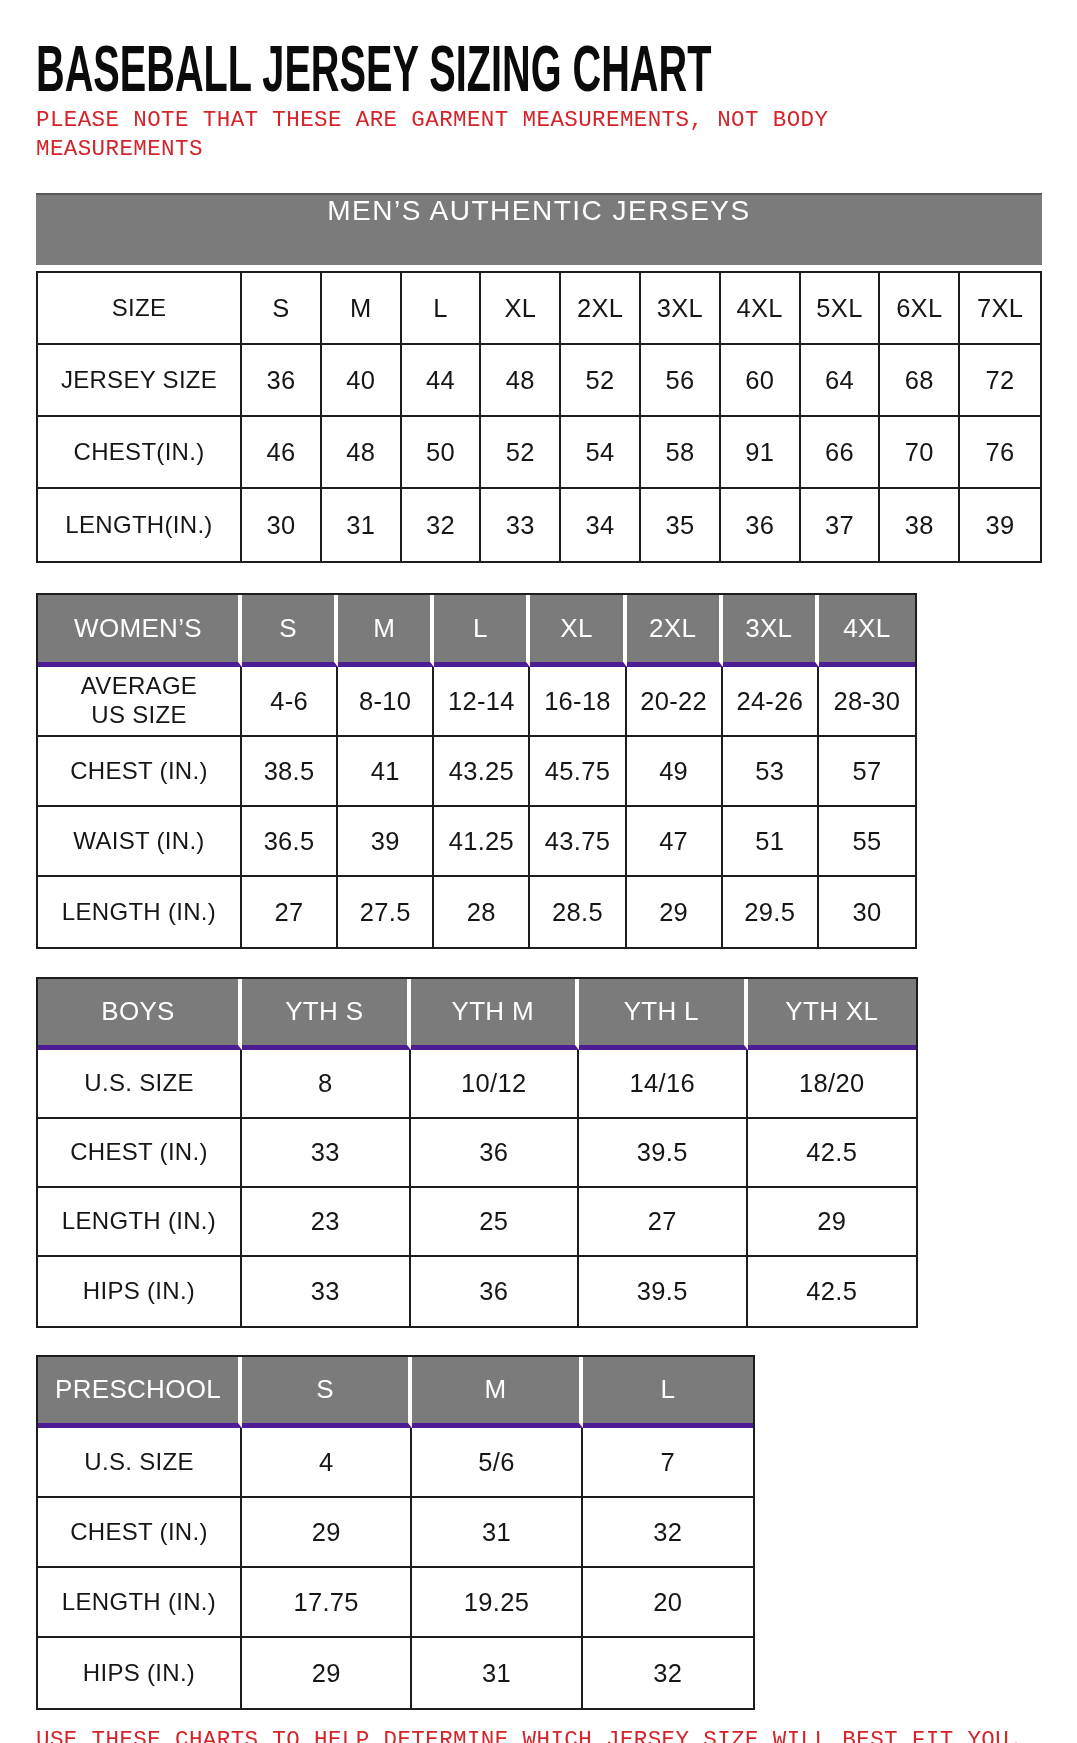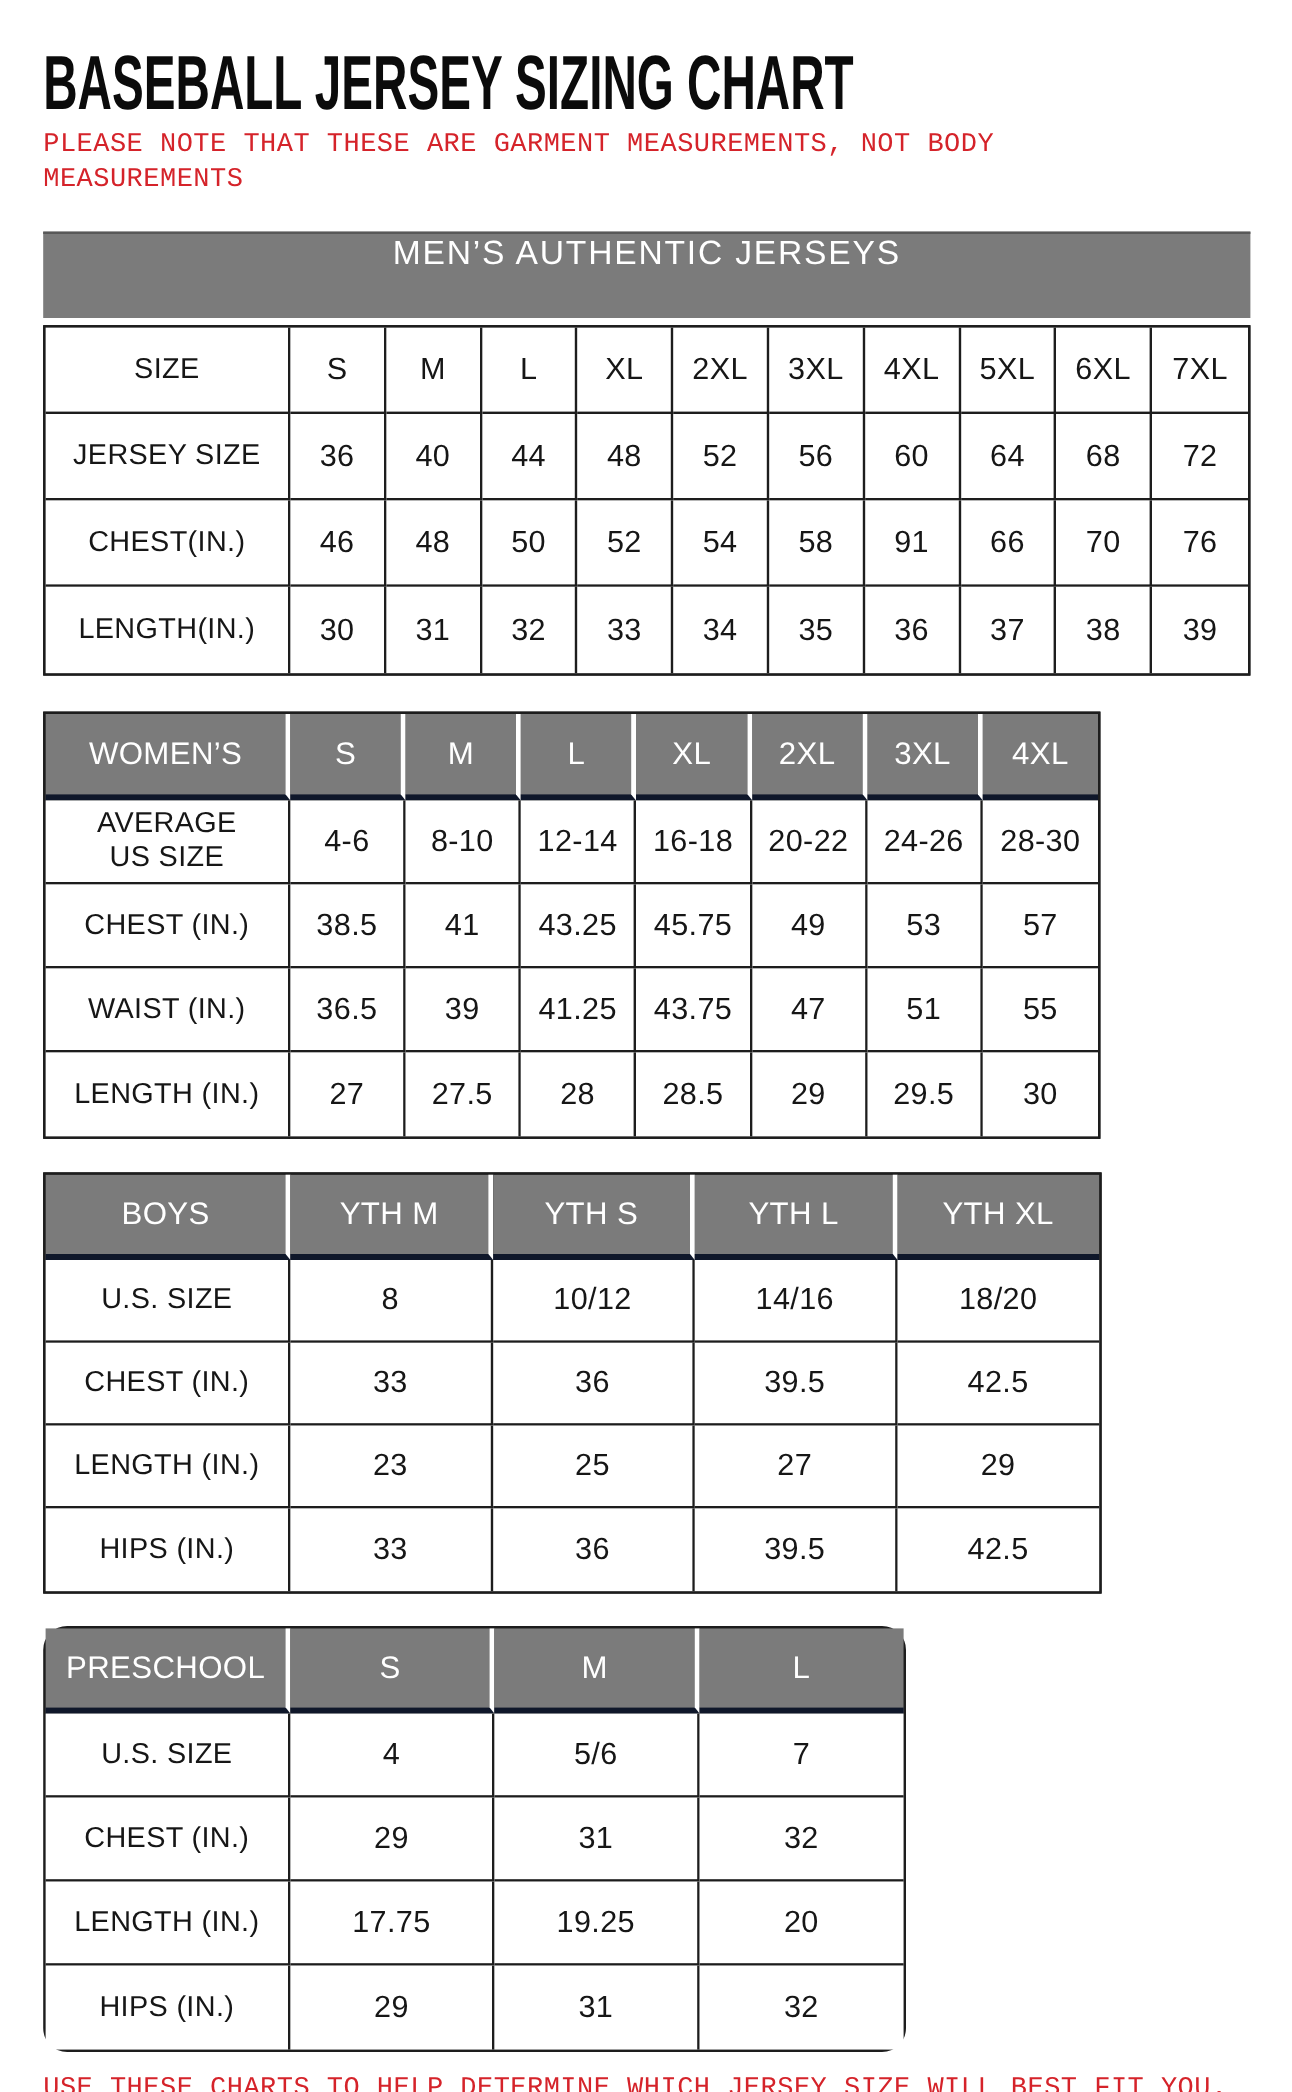--- a/index.html
+++ b/index.html
@@ -63,21 +63,21 @@
 
   
   .tbl{
     display:grid;
     border:2px solid var(--border);
     background:#000000;
   }
   .tbl-mens{width:1006px;margin-top:6px;grid-template-columns:204px repeat(10,1fr);grid-template-rows:repeat(4,72px);}
   .tbl-womens{width:881px;margin-top:30px;grid-template-columns:204px repeat(7,1fr);grid-template-rows:72px repeat(4,70px);}
   .tbl-boys{width:882px;margin-top:28px;grid-template-columns:204px repeat(4,1fr);grid-template-rows:71px repeat(4,69px);}
-  .tbl-preschool{width:719px;margin-top:27px;grid-template-columns:204px repeat(3,1fr);grid-template-rows:71px repeat(4,70px);border-radius:20px;}
+  .tbl-preschool{width:719px;margin-top:27px;grid-template-columns:204px repeat(3,1fr);grid-template-rows:71px repeat(4,70px);}
 
   .cell{
     display:flex;
     align-items:center;
     justify-content:center;
     text-align:center;
     background:#ffffff;
     border-right:2px solid var(--border);
     border-bottom:2px solid var(--border);
     font-size:25.5px;
@@ -89,21 +89,21 @@
   }
   .cell.last-col{border-right:none;}
   .cell.last-row{border-bottom:none;}
   .cell.label{font-size:24px;}
   
   .cell.g{
     background:var(--gray);
     color:#ffffff;
     font-size:26px;
     border-right:4px solid #ffffff;
-    border-bottom:5px solid #0f172a;
+    border-bottom:5px solid #4c1d95;
   }
   .cell.g.last-col{border-right:none;}
 </style>
 </head>
 <body>
 
 <main>
 
   <h1><span class="condense">BASEBALL JERSEY SIZING CHART</span></h1>
 
@@ -199,22 +199,22 @@
       <div class="cell last-row">27.5</div>
       <div class="cell last-row">28</div>
       <div class="cell last-row">28.5</div>
       <div class="cell last-row">29</div>
       <div class="cell last-row">29.5</div>
       <div class="cell last-col last-row">30</div>
     </div>
 
   <div class="tbl tbl-boys">
       <div class="cell g">BOYS</div>
+      <div class="cell g">YTH S</div>
       <div class="cell g">YTH M</div>
-      <div class="cell g">YTH S</div>
       <div class="cell g">YTH L</div>
       <div class="cell g last-col">YTH XL</div>
       <div class="cell label">U.S. SIZE</div>
       <div class="cell">8</div>
       <div class="cell">10/12</div>
       <div class="cell">14/16</div>
       <div class="cell last-col">18/20</div>
       <div class="cell label">CHEST (IN.)</div>
       <div class="cell">33</div>
       <div class="cell">36</div>

